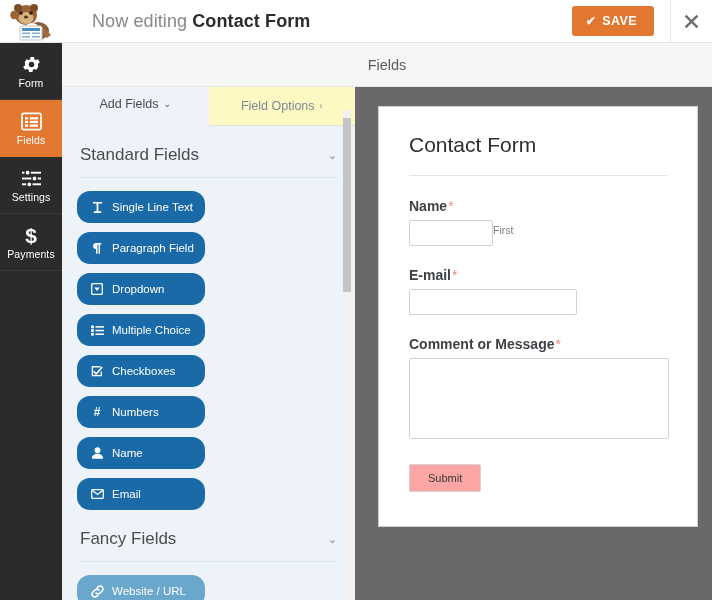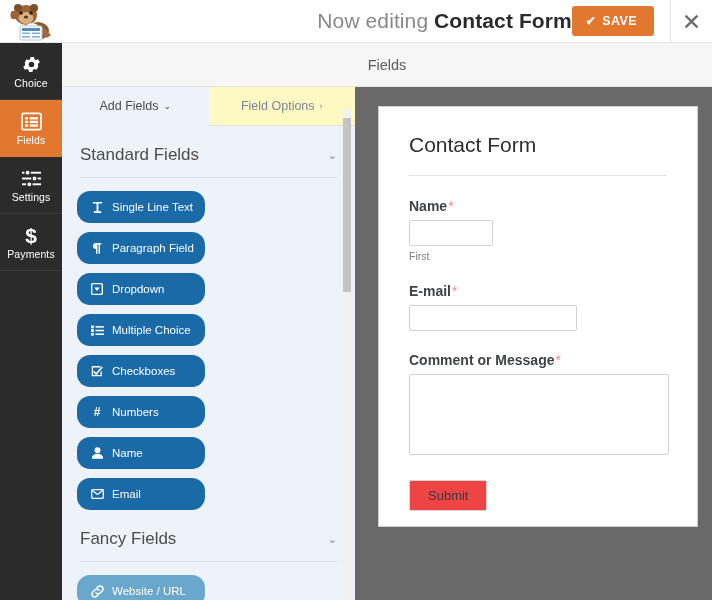--- a/index.html
+++ b/index.html
@@ -16,21 +16,21 @@
     position: absolute; left: 0; top: 0; width: 712px; height: 43px;
     background: #ffffff; border-bottom: 1px solid #e4e4e4;
     display: flex; align-items: center;
   }
   .logo-wrap {
     width: 62px; height: 43px; display: flex;
     align-items: center; justify-content: center; flex: 0 0 62px;
   }
   .mascot { width: 44px; height: 40px; display: block; }
   .topbar-title {
-    flex: 1 1 auto; text-align: right; font-size: 21px;
+    flex: 1 1 auto; text-align: left; font-size: 18px;
     color: #888888; letter-spacing: .1px; white-space: nowrap;
     padding-left: 30px;
   }
   .topbar-title b { color: #2b2b2b; font-weight: bold; }
   .save-btn {
     flex: 0 0 auto; background: #e27730; color: #ffffff;
     border: none; border-radius: 3px;
     font-size: 12.5px; font-weight: bold; letter-spacing: .4px;
     padding: 8px 17px 8px 14px; cursor: pointer;
     display: flex; align-items: center; gap: 6px; margin-right: 16px;
@@ -70,21 +70,21 @@
 
   
   .fields-panel {
     position: absolute; left: 62px; top: 87px; width: 293px; height: 513px;
     background: #eef3fa; overflow: hidden;
   }
   .tabs { display: flex; width: 293px; height: 39px; }
   .tab {
     flex: 1 1 50%; display: flex; align-items: center; justify-content: center;
     font-size: 12.5px; cursor: pointer; color: #7b8794; gap: 5px;
-    border-bottom: 2px solid #0ea5e9;
+    border-bottom: 5px solid #0ea5e9;
   }
   .tab.active { background: #eef3fa; color: #4a4a4a; border-bottom-color: #eef3fa; }
   .tab.inactive { background: #fef9c3; border-bottom: 1px solid #e0e0e0; }
   .tab .caret { font-size: 9px; }
 
   .panel-scroll {
     position: relative; width: 293px; height: 474px;
     padding: 0 15px; overflow: hidden;
   }
   .group-head {
@@ -130,35 +130,35 @@
   }
   .form-title { font-size: 21px; color: #2d2d2d; font-weight: normal; }
   .form-rule { height: 1px; background: #e2e2e2; margin: 18px 0 22px 0; }
   .fg { margin-bottom: 21px; }
   .flabel {
     font-size: 14px; font-weight: bold; color: #3f4246;
     display: block; margin-bottom: 6px;
   }
   .req { color: #ef8a82; font-weight: normal; margin-left: 1px; }
   .name-row { display: flex; gap: 7px; }
-  .name-col { display: flex; flex-direction: column; }
+  .name-col { display: flex; }
   .inp {
     border: 1px solid #d2d2d2; background: #ffffff; height: 26px;
     border-radius: 2px; font-family: "Liberation Sans", sans-serif;
   }
   .inp.half { width: 84px; }
   .inp.full { width: 168px; }
   .sublabel { font-size: 10.5px; color: #7d7d7d; margin-top: 4px; }
   .ta {
     width: 260px; height: 81px; border: 1px solid #d2d2d2; background: #ffffff;
     border-radius: 2px; resize: none; font-family: "Liberation Sans", sans-serif;
   }
   .submit-btn {
-    background: #ef4444; border: 1px solid #d4d4d4; border-radius: 2px;
-    color: #3a3a3a; font-size: 13px; padding: 7px 18px; cursor: pointer;
+    background: #fca5a5; border: 1px solid #d4d4d4; border-radius: 2px;
+    color: #3a3a3a; font-size: 11px; padding: 7px 18px; cursor: pointer;
     font-family: "Liberation Sans", sans-serif;
     text-align: right;
   }
 </style>
 </head>
 <body>
 
 <div id="app">
 
   <div class="topbar">
@@ -202,21 +202,21 @@
   </div>
 
   <div class="sidebar">
 
     <div class="side-item">
       <span class="side-ico">
         <svg width="21" height="21" viewBox="0 0 24 24">
           <path d="M19.4 13a7.6 7.6 0 0 0 0-2l2.1-1.6-2-3.5-2.5 1a7.7 7.7 0 0 0-1.7-1l-.4-2.6h-4l-.4 2.6a7.7 7.7 0 0 0-1.7 1l-2.5-1-2 3.5L4.6 11a7.6 7.6 0 0 0 0 2l-2.1 1.6 2 3.5 2.5-1a7.7 7.7 0 0 0 1.7 1l.4 2.6h4l.4-2.6a7.7 7.7 0 0 0 1.7-1l2.5 1 2-3.5zM12 15.2A3.2 3.2 0 1 1 15.2 12 3.2 3.2 0 0 1 12 15.2z"></path>
         </svg>
       </span>
-      <span class="side-label">Choice</span>
+      <span class="side-label">Form</span>
     </div>
 
     <div class="side-item active">
       <span class="side-ico">
         <svg width="21" height="19" viewBox="0 0 24 22">
           <rect x="1" y="1.5" width="22" height="19" rx="2.2" fill="none" stroke="#ffffff" stroke-width="2"></rect>
           <rect x="4.5" y="6" width="3.5" height="2.6"></rect>
           <rect x="10" y="6" width="9.5" height="2.6"></rect>
           <rect x="4.5" y="10.2" width="3.5" height="2.6"></rect>
           <rect x="10" y="10.2" width="9.5" height="2.6"></rect>

